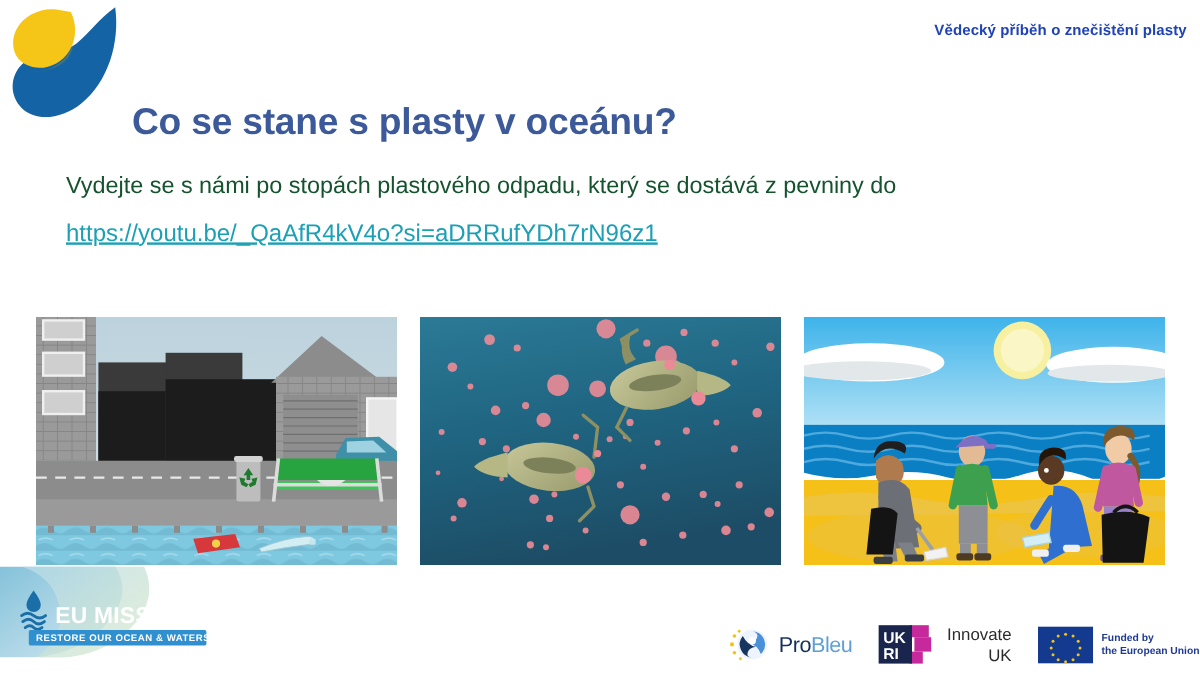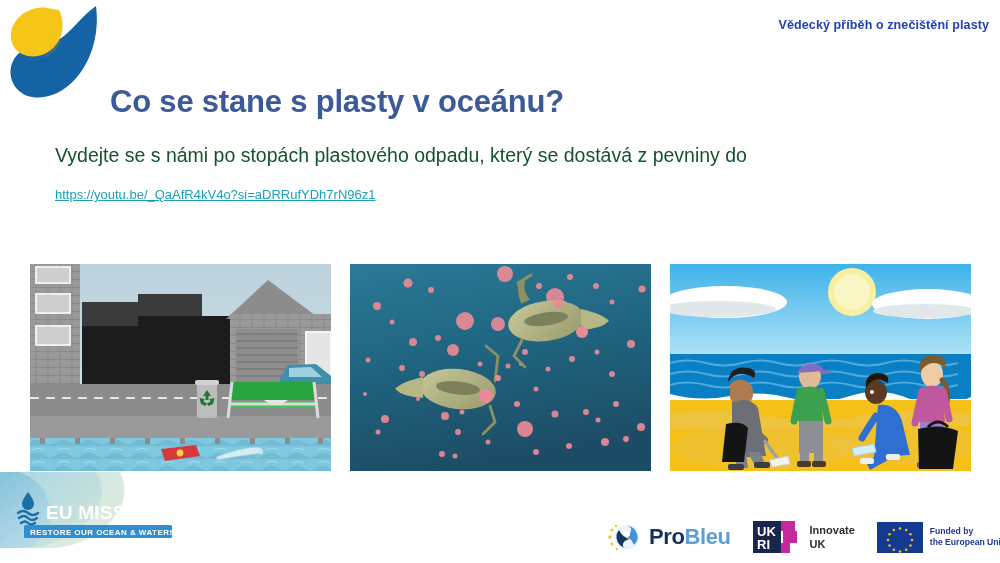--- a/index.html
+++ b/index.html
@@ -28,21 +28,21 @@
     letter-spacing:-0.2px; white-space:nowrap;margin-top:36px;
   }
 
   
   #body-copy { position:absolute; left:55px; top:133px; width:880px; }
   .copy-line {
     font-size:19.5px; color:#14532d; line-height:44px;
     white-space:nowrap; font-weight:400;
   }
   #video-link {
-    font-size:13px; line-height:36px; color:#1ba0b5;
+    font-size:20px; line-height:36px; color:#1ba0b5;
     text-decoration:underline; white-space:nowrap; display:inline-block;
   }
 
   
   #image-row { position:absolute; left:30px; top:264px; width:942px; height:207px; }
   .pic {
     position:absolute; top:0; width:301px; height:207px;
     overflow:hidden; background:#fff;
   }
   #pic-street  { left:0; }
@@ -53,24 +53,24 @@
   
   #eu-missions-logo { position:absolute; left:0; top:472px; width:190px; height:76px; }
 
   
   #funder-strip {
     position:absolute; left:608px; top:516px;
     height:42px; display:flex; align-items:center; gap:22px;
   }
   .funder-item { display:flex; align-items:center; gap:7px; height:42px; }
   .funder-text { font-size:8.6px; font-weight:bold; color:#1f3a93; line-height:1.25; white-space:nowrap; }
-  #probleu-word { font-size:22px; font-weight:bold; letter-spacing:-0.4px; white-space:nowrap; }
+  #probleu-word { font-size:18px; font-weight:normal; letter-spacing:-0.4px; white-space:nowrap; }
   .pb-dark { color:#15305c; }
   .pb-light { color:#5f9fd4; }
-  #ukri-text { font-size:11px; font-weight:bold; color:#2b2b2b; line-height:1.3; white-space:nowrap; }
+  #ukri-text { font-size:14px; font-weight:normal; color:#2b2b2b; line-height:1.3; white-space:nowrap;text-align:right; }
 </style>
 </head>
 <body>
 
 <div id="slide-header">Vědecký příběh o znečištění plasty</div>
 
 <div id="brand-mark">
   <svg viewBox="0 0 104 102" xmlns="http://www.w3.org/2000/svg" aria-hidden="true">
     <path d="M92 4 C96 34 86 66 64 84 C48 97 26 100 14 88 C4 78 4 62 14 52 C26 40 48 44 60 34 C72 24 78 14 92 4 Z" fill="#1464a5"></path>
     <path d="M55 8 C60 18 60 30 54 40 C46 53 30 58 18 52 C7 47 4 33 10 22 C16 10 32 4 43 6 Z" fill="#f5c518"></path>

